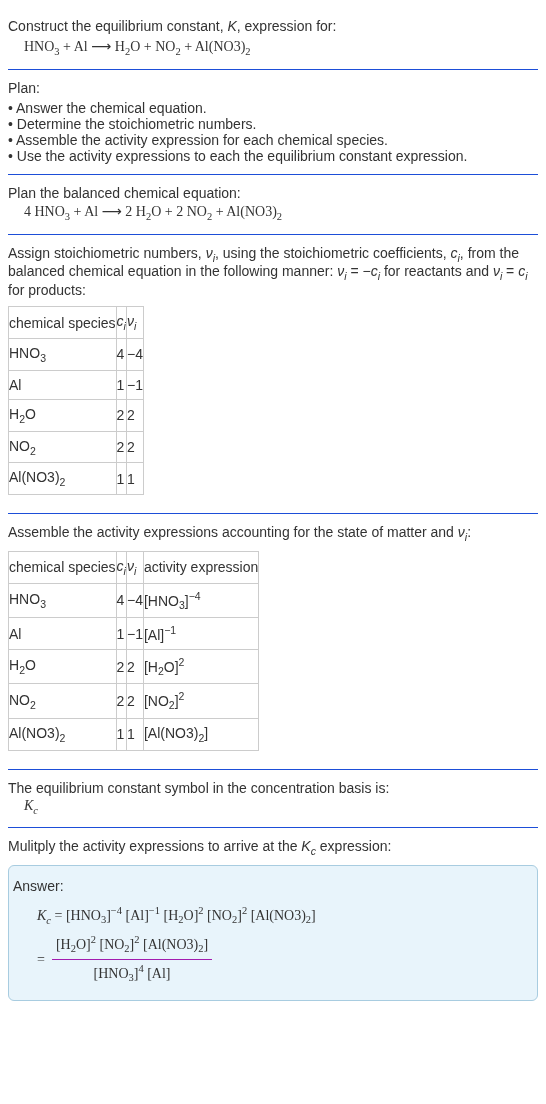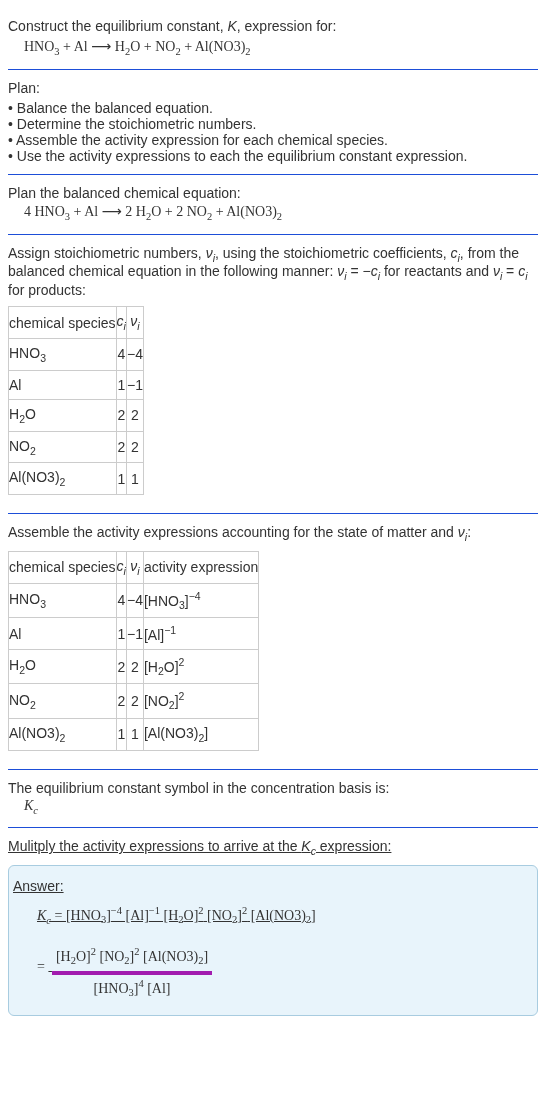--- a/index.html
+++ b/index.html
@@ -10,21 +10,20 @@
       color: #333;
       font-size: 14px;
       width: 530px;
     }
     .section {
       border-bottom: 1px solid #1d4ed8;
       padding: 10px 0;
     }
     .section:last-of-type {
       border-bottom: none;
-      text-decoration: underline;
     }
     .heading {
       margin-bottom: 4px;
     }
     .equation {
       font-family: Liberation Serif, serif;
       margin: 2px 16px;
     }
     ul.plan {
       margin: 4px 0 0 0;
@@ -41,21 +40,21 @@
     th, td {
       border: 1px solid #ccc;
       padding: 6px 0;
       text-align: left;
       font-weight: normal;
     }
     th {
       background: #fff;
     }
     td.num, th.num {
-      text-align: center;
+      text-align: left;
     }
     sub { font-size: 0.75em; }
     sup { font-size: 0.75em; }
     .answer-box {
       background: #e8f4fb;
       border: 1px solid #a8cce0;
       border-radius: 6px;
       padding: 12px 4px;
       margin-top: 8px;
     }
@@ -67,23 +66,22 @@
       margin-left: 24px;
       line-height: 1.8;
     }
     .frac {
       display: inline-block;
       vertical-align: middle;
       text-align: center;
     }
     .frac .num {
       display: block;
-      border-bottom: 4px solid #a21caf;
+      border-bottom: 1px solid #a21caf;
       padding: 0 4px;
-      margin-top: 12px;
     }
     .frac .den {
       display: block;
       padding: 0 4px;
     }
     .italic { font-style: italic; }
   </style>
 </head>
 <body>
 
@@ -92,21 +90,21 @@
     <span>Construct the equilibrium constant, <span class="italic">K</span>, expression for:</span>
   </div>
   <div class="equation">
     HNO<sub>3</sub> + Al ⟶ H<sub>2</sub>O + NO<sub>2</sub> + Al(NO3)<sub>2</sub>
   </div>
 </div>
 
 <div class="section">
   <div>Plan:</div>
   <ul class="plan">
-    <li>Balance the balanced equation.</li>
+    <li>Answer the chemical equation.</li>
     <li>Determine the stoichiometric numbers.</li>
     <li>Assemble the activity expression for each chemical species.</li>
     <li>Use the activity expressions to each the equilibrium constant expression.</li>
   </ul>
 </div>
 
 <div class="section">
   <div>Plan the balanced chemical equation:</div>
   <div class="equation">
     4 HNO<sub>3</sub> + Al ⟶ 2 H<sub>2</sub>O + 2 NO<sub>2</sub> + Al(NO3)<sub>2</sub>

